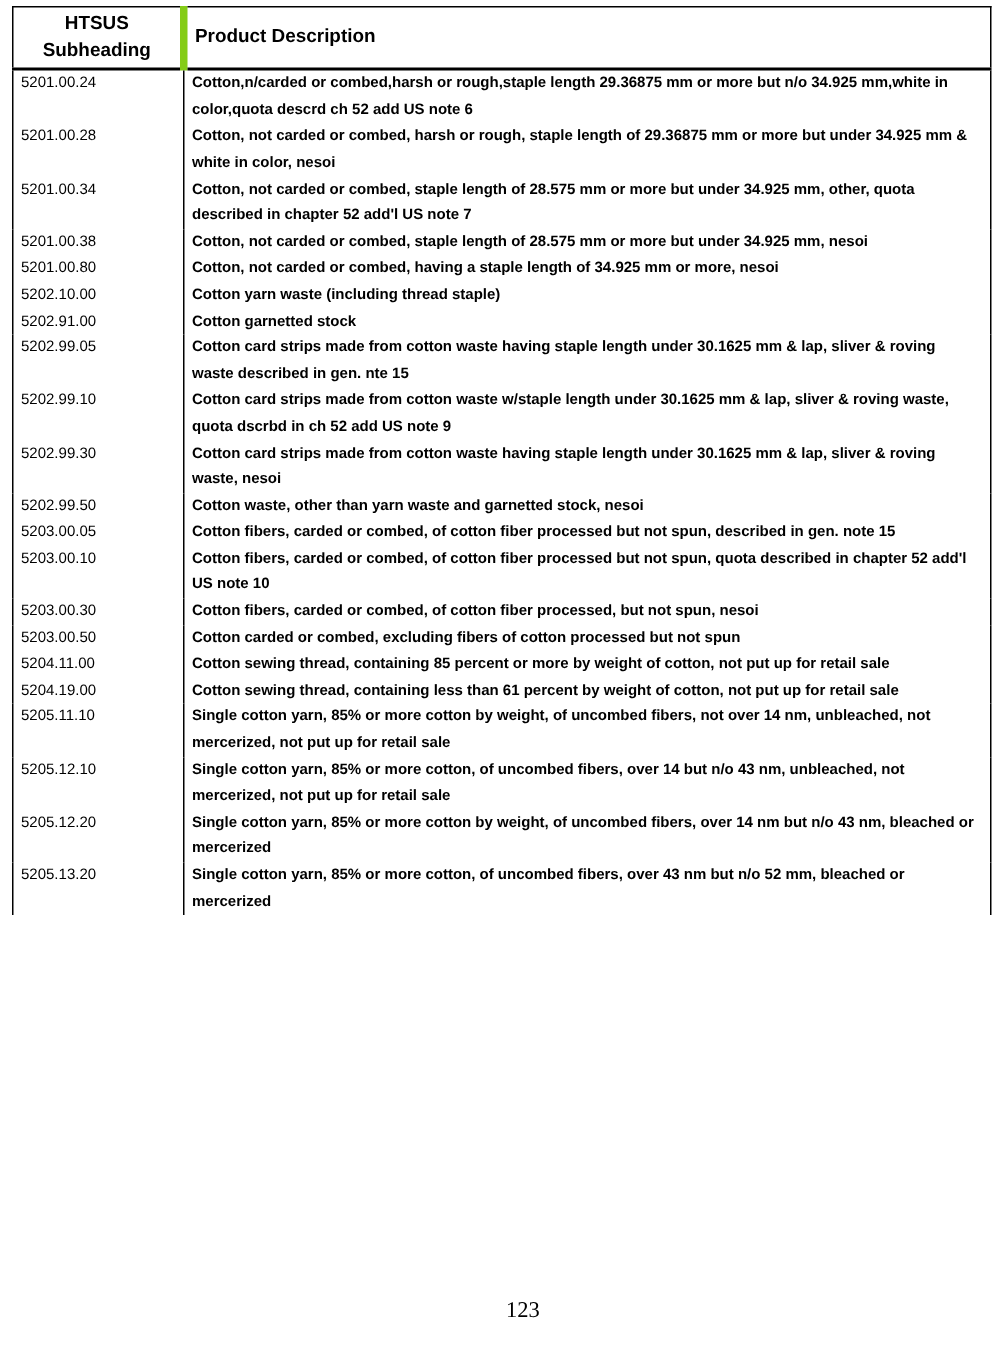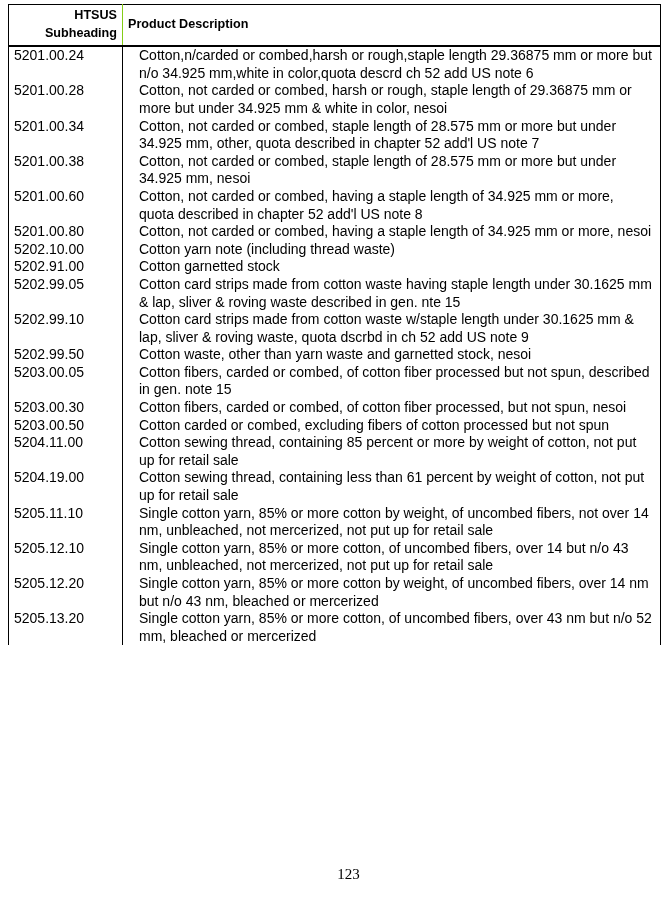--- a/index.html
+++ b/index.html
@@ -30,40 +30,41 @@
   col.c-code { width: 114px; }
   th {
     font-weight: bold;
     font-size: 12.6px;
     line-height: 17.6px;
     border-bottom: 2px solid #000;
     padding: 2px 5px 3px 5px;
     vertical-align: middle;
   }
   th.h-code {
-    text-align: right;
-    border-right: 1px solid #84cc16;
+    text-align: center;
+    border-right: 5px solid #84cc16;
   }
   th.h-desc {
     text-align: left;
   }
   td {
-    font-size: 14px;
+    font-size: 10px;
     line-height: 17.6px;
     vertical-align: top;
     padding: 0 5px;
   }
   td.col-code {
     border-right: 1px solid #000;
     white-space: nowrap;
     padding-left: 5px;
   }
   td.col-desc {
-    padding-left: 16px;
+    padding-left: 5px;
     padding-right: 8px;
+    font-weight: bold;
   }
   .footer {
     position: absolute;
     left: 0;
     top: 866px;
     width: 100%;
     text-align: center;
     font-family: "Liberation Serif", "DejaVu Serif", serif;
     font-size: 15px;
     margin-left: 14px;
@@ -95,50 +96,54 @@
         </tr>
         <tr>
           <td class="col-code">5201.00.34</td>
           <td class="col-desc">Cotton, not carded or combed, staple length of 28.575 mm or more but under 34.925 mm, other, quota described in chapter 52 add'l US note 7</td>
         </tr>
         <tr>
           <td class="col-code">5201.00.38</td>
           <td class="col-desc">Cotton, not carded or combed, staple length of 28.575 mm or more but under 34.925 mm, nesoi</td>
         </tr>
         <tr>
-          <td class="col-code">5201.00.60</td>
-          <td class="col-desc">Cotton, not carded or combed, having a staple length of 34.925 mm or more, quota described in chapter 52 add'l US note 8</td>
-        </tr>
-        <tr>
           <td class="col-code">5201.00.80</td>
           <td class="col-desc">Cotton, not carded or combed, having a staple length of 34.925 mm or more, nesoi</td>
         </tr>
         <tr>
           <td class="col-code">5202.10.00</td>
-          <td class="col-desc">Cotton yarn note (including thread waste)</td>
+          <td class="col-desc">Cotton yarn waste (including thread staple)</td>
         </tr>
         <tr>
           <td class="col-code">5202.91.00</td>
           <td class="col-desc">Cotton garnetted stock</td>
         </tr>
         <tr>
           <td class="col-code">5202.99.05</td>
           <td class="col-desc">Cotton card strips made from cotton waste having staple length under 30.1625 mm &amp; lap, sliver &amp; roving waste described in gen. nte 15</td>
         </tr>
         <tr>
           <td class="col-code">5202.99.10</td>
           <td class="col-desc">Cotton card strips made from cotton waste w/staple length under 30.1625 mm &amp; lap, sliver &amp; roving waste, quota dscrbd in ch 52 add US note 9</td>
         </tr>
         <tr>
+          <td class="col-code">5202.99.30</td>
+          <td class="col-desc">Cotton card strips made from cotton waste having staple length under 30.1625 mm &amp; lap, sliver &amp; roving waste, nesoi</td>
+        </tr>
+        <tr>
           <td class="col-code">5202.99.50</td>
           <td class="col-desc">Cotton waste, other than yarn waste and garnetted stock, nesoi</td>
         </tr>
         <tr>
           <td class="col-code">5203.00.05</td>
           <td class="col-desc">Cotton fibers, carded or combed, of cotton fiber processed but not spun, described in gen. note 15</td>
+        </tr>
+        <tr>
+          <td class="col-code">5203.00.10</td>
+          <td class="col-desc">Cotton fibers, carded or combed, of cotton fiber processed but not spun, quota described in chapter 52 add'l US note 10</td>
         </tr>
         <tr>
           <td class="col-code">5203.00.30</td>
           <td class="col-desc">Cotton fibers, carded or combed, of cotton fiber processed, but not spun, nesoi</td>
         </tr>
         <tr>
           <td class="col-code">5203.00.50</td>
           <td class="col-desc">Cotton carded or combed, excluding fibers of cotton processed but not spun</td>
         </tr>
         <tr>

